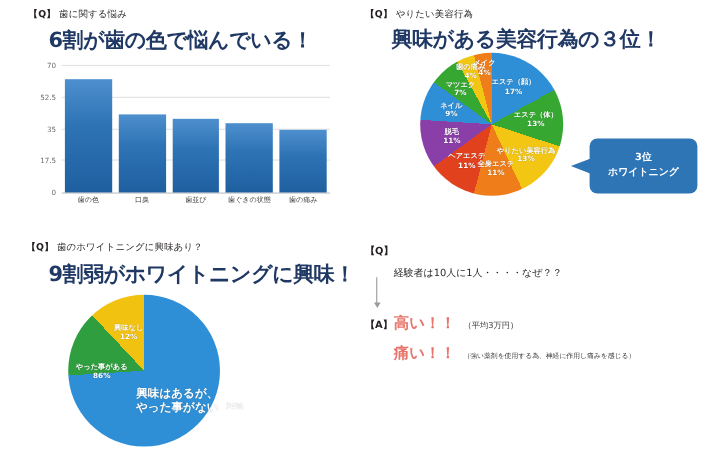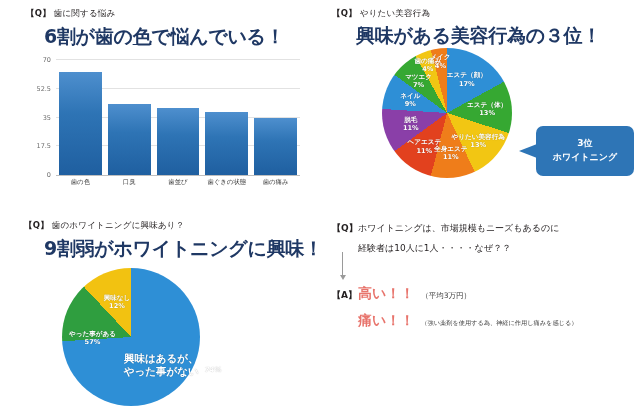--- a/index.html
+++ b/index.html
@@ -338,33 +338,32 @@
 
     <div class="pie" id="pie-interest" style="left: 62px; top: 60px; width: 138px; height: 138px; background: conic-gradient(rgb(46, 143, 214) 0deg, rgb(46, 143, 214) 266.4deg, rgb(47, 158, 63) 266.4deg, rgb(47, 158, 63) 316.8deg, rgb(242, 194, 17) 316.8deg, rgb(242, 194, 17) 360deg);"></div>
     <div id="pie-interest-labels">
         <div class="pie-label big" style="left: 161.179px; top: 157.34px; position: absolute;">
           <div>興味はあるが、</div>
           <div>やった事がない</div>
           <div style="position: absolute; left: 100%; bottom: 4px; margin-left: 6px; font-size: 7px; font-style: italic;">74%</div>
         </div>
         <div class="pie-label" style="left: 92.5073px; top: 113.76px; margin-top: 16px;">
           <div>やった事がある</div>
-          <div>57%</div>
+          <div>86%</div>
         </div>
         <div class="pie-label" style="left: 117.03px; top: 93.715px;">
           <div>興味なし</div>
           <div>12%</div>
         </div>
       </div>
   </div>
 
   <div class="panel" id="panel-qa">
     <div class="qa-row" style="left:12px; top:14px;">
       <span class="qa-tag">【Q】</span>
-      <span class="qa-text">ホワイトニングは、市場規模もニーズもあるのに</span>
     </div>
     <div class="qa-row" style="left:12px; top:34px;">
       <span class="qa-text indent">経験者は10人に1人・・・・なぜ？？</span>
     </div>
 
     <div class="qa-arrow" style="left:22px; top:44px; height:24px;"></div>
 
     <div class="qa-row" style="left:12px; top:77px;">
       <span class="qa-tag">【A】</span>
       <span class="ans-key">高い！！</span>

